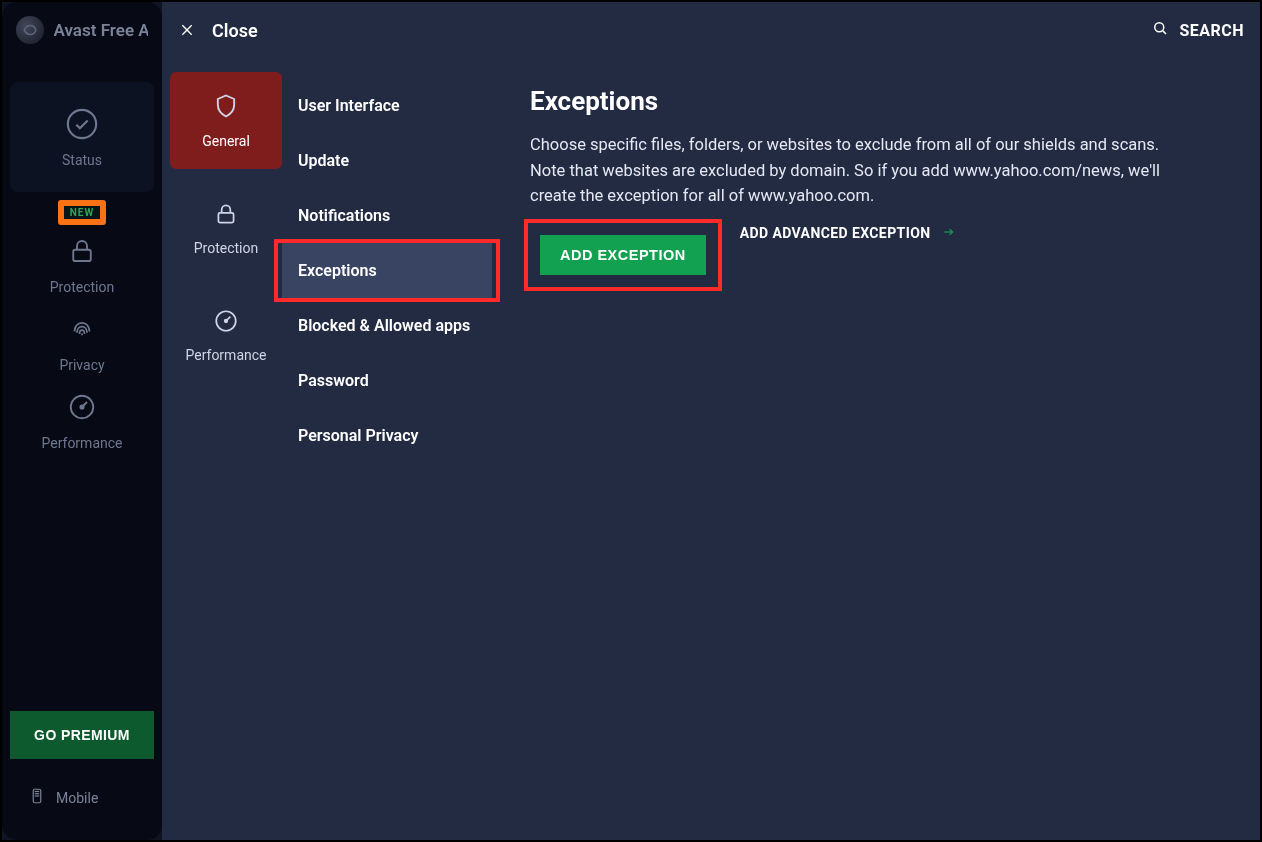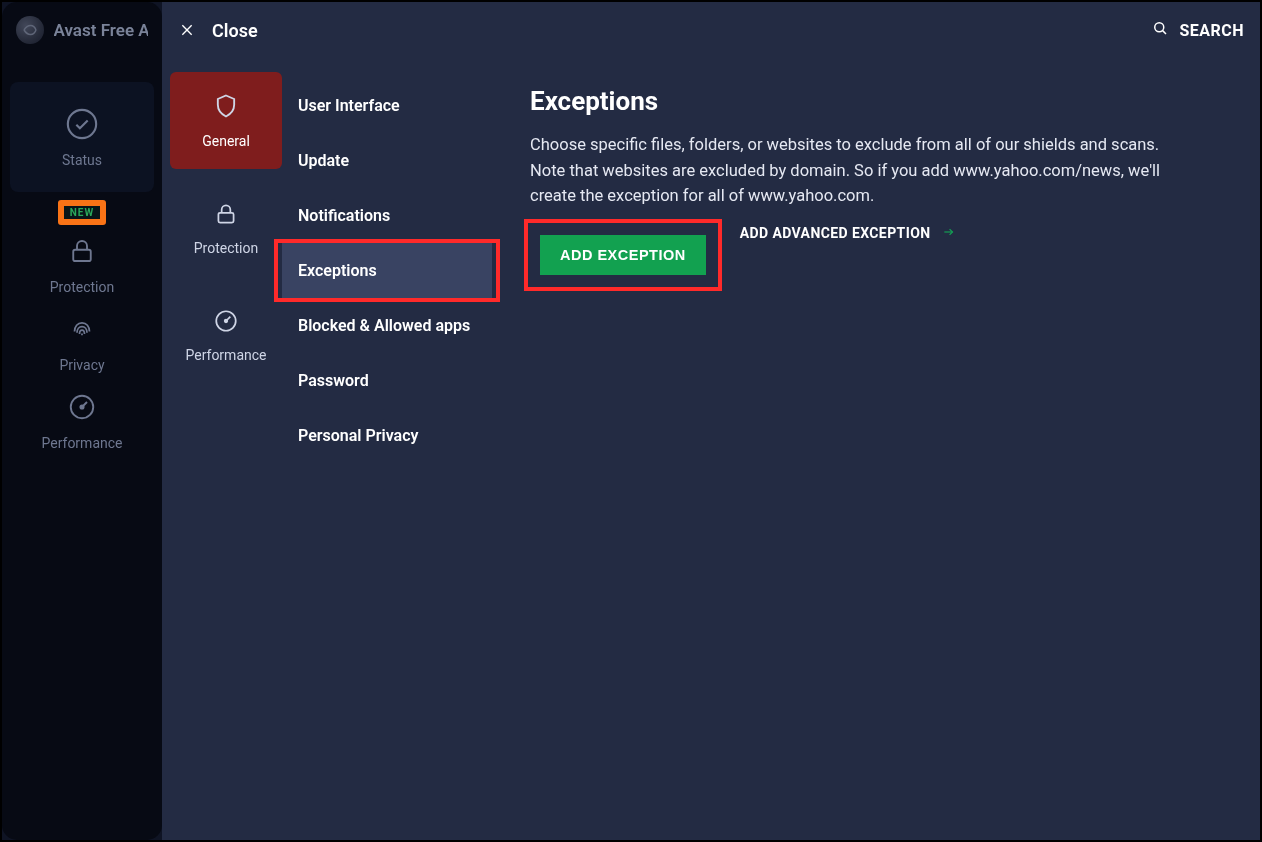--- a/index.html
+++ b/index.html
@@ -196,20 +196,34 @@
           <svg width="30" height="30" viewBox="0 0 24 24" fill="none" stroke="#6e7790" stroke-width="1.5">
               <circle cx="12" cy="12" r="9"></circle>
               <path d="M12 12l4-4"></path>
               <circle cx="12" cy="12" r="1.3" fill="#6e7790"></circle>
             </svg>
         </div>
         <span>Performance</span>
       </div>
     </div>
 
+    <div class="left-bottom">
+      <button class="go-premium">GO PREMIUM</button>
+      <div class="mobile">
+        <span>
+          <svg width="18" height="22" viewBox="0 0 24 24" fill="none" stroke="#7a8399" stroke-width="1.6">
+              <rect x="7" y="3" width="10" height="18" rx="2"></rect>
+              <line x1="9" y1="6" x2="15" y2="6"></line>
+              <line x1="9" y1="9" x2="15" y2="9"></line>
+              <line x1="9" y1="12" x2="15" y2="12"></line>
+            </svg>
+        </span>
+        <span>Mobile</span>
+      </div>
+    </div>
   </div>
 
   <div class="overlay">
     <div class="overlay-top">
       <div class="close-group">
         <span class="close-x">
           <svg width="16" height="16" viewBox="0 0 24 24" fill="none" stroke="#fff" stroke-width="2">
               <line x1="5" y1="5" x2="19" y2="19"></line>
               <line x1="19" y1="5" x2="5" y2="19"></line>
             </svg>

